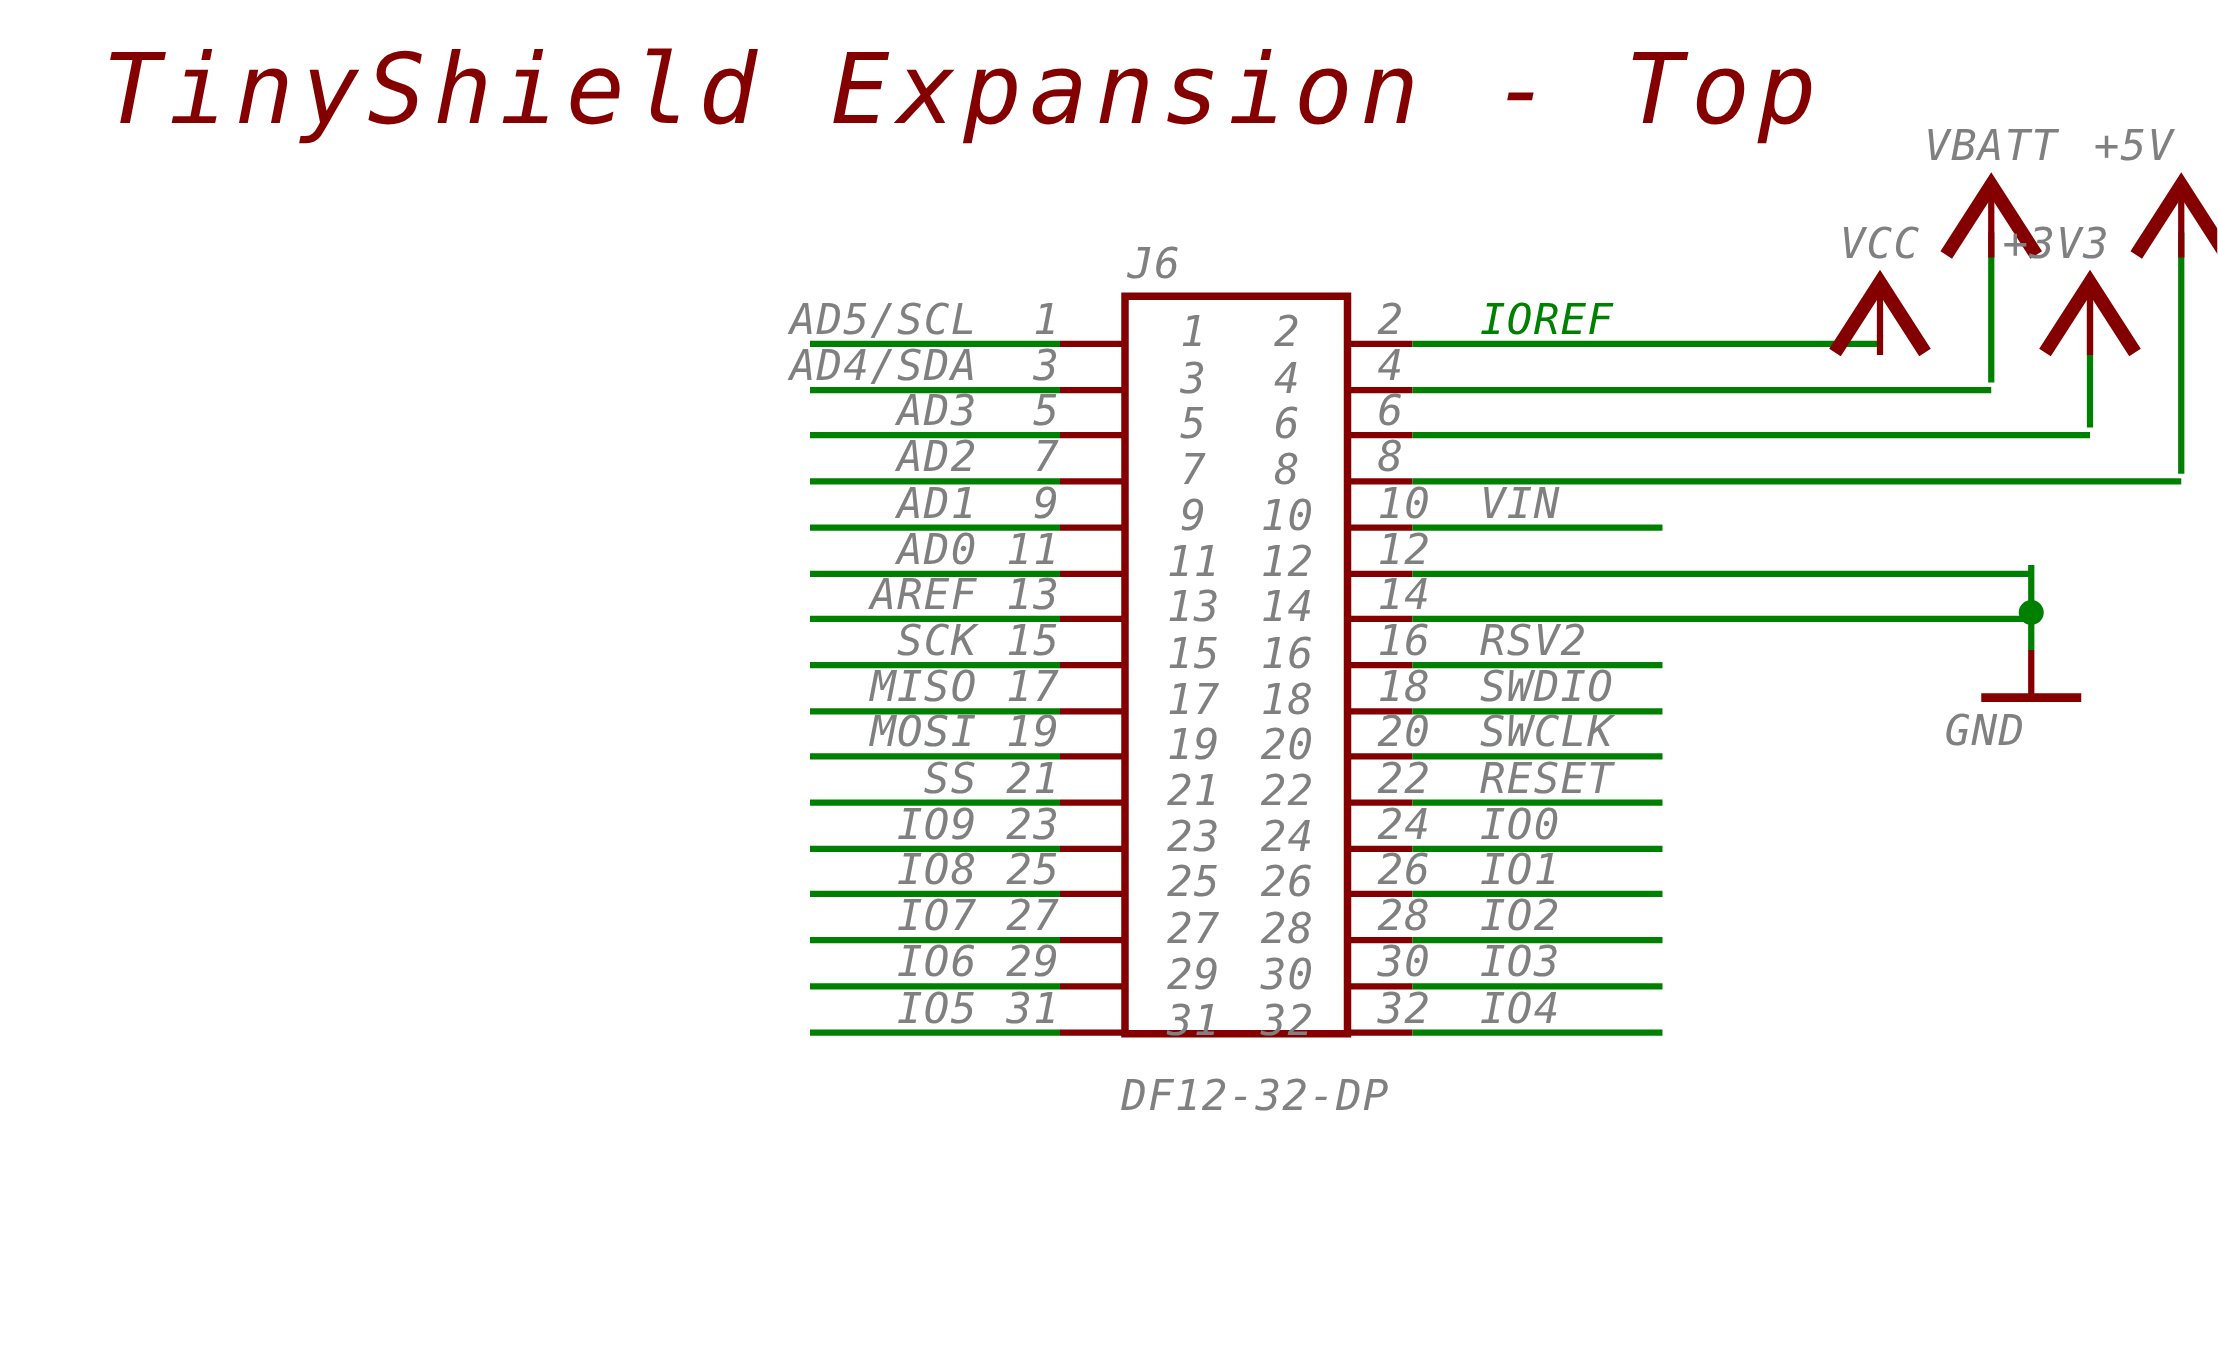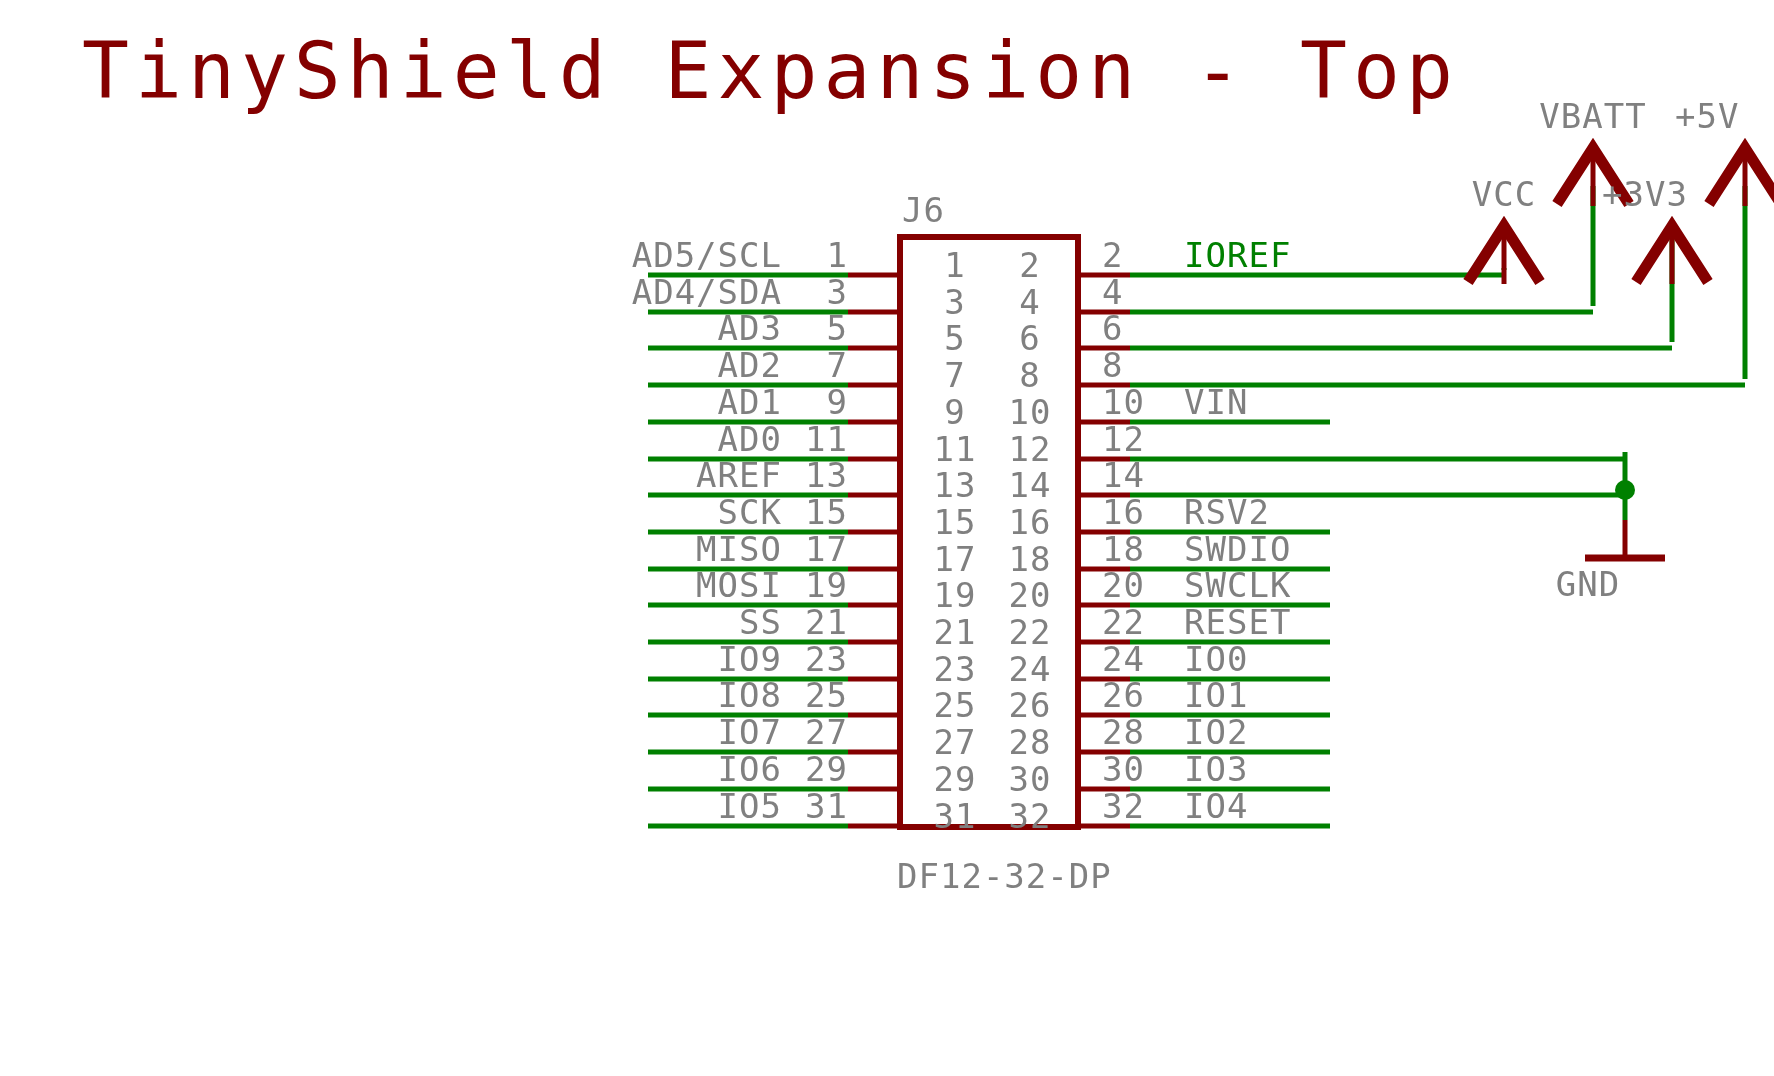--- a/index.html
+++ b/index.html
@@ -11,20 +11,21 @@
     width: 1774px;
     height: 1076px;
     overflow: hidden;
     font-family: "DejaVu Sans Mono", monospace;
   }
   #sheet {
     position: relative;
     width: 1426px;
     height: 1076px;
     background: #ffffff;
+    font-style: italic;
   }
   svg#schematic {
     display: block;
     width: 1774px;
     height: 1076px;
   }
   text {
     font-family: "DejaVu Sans Mono", "Liberation Mono", monospace;
     white-space: pre;
   }

